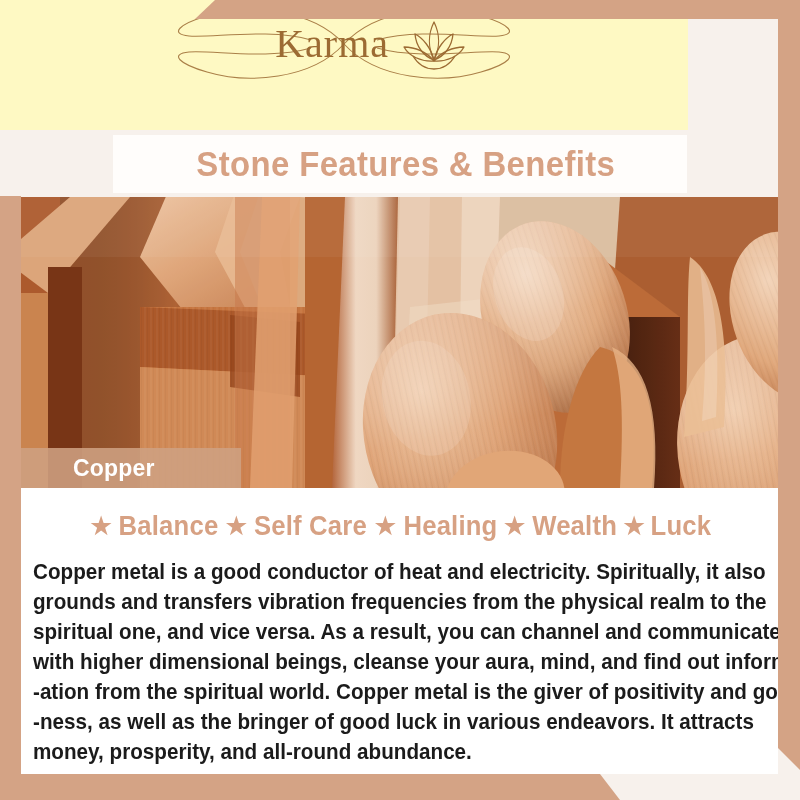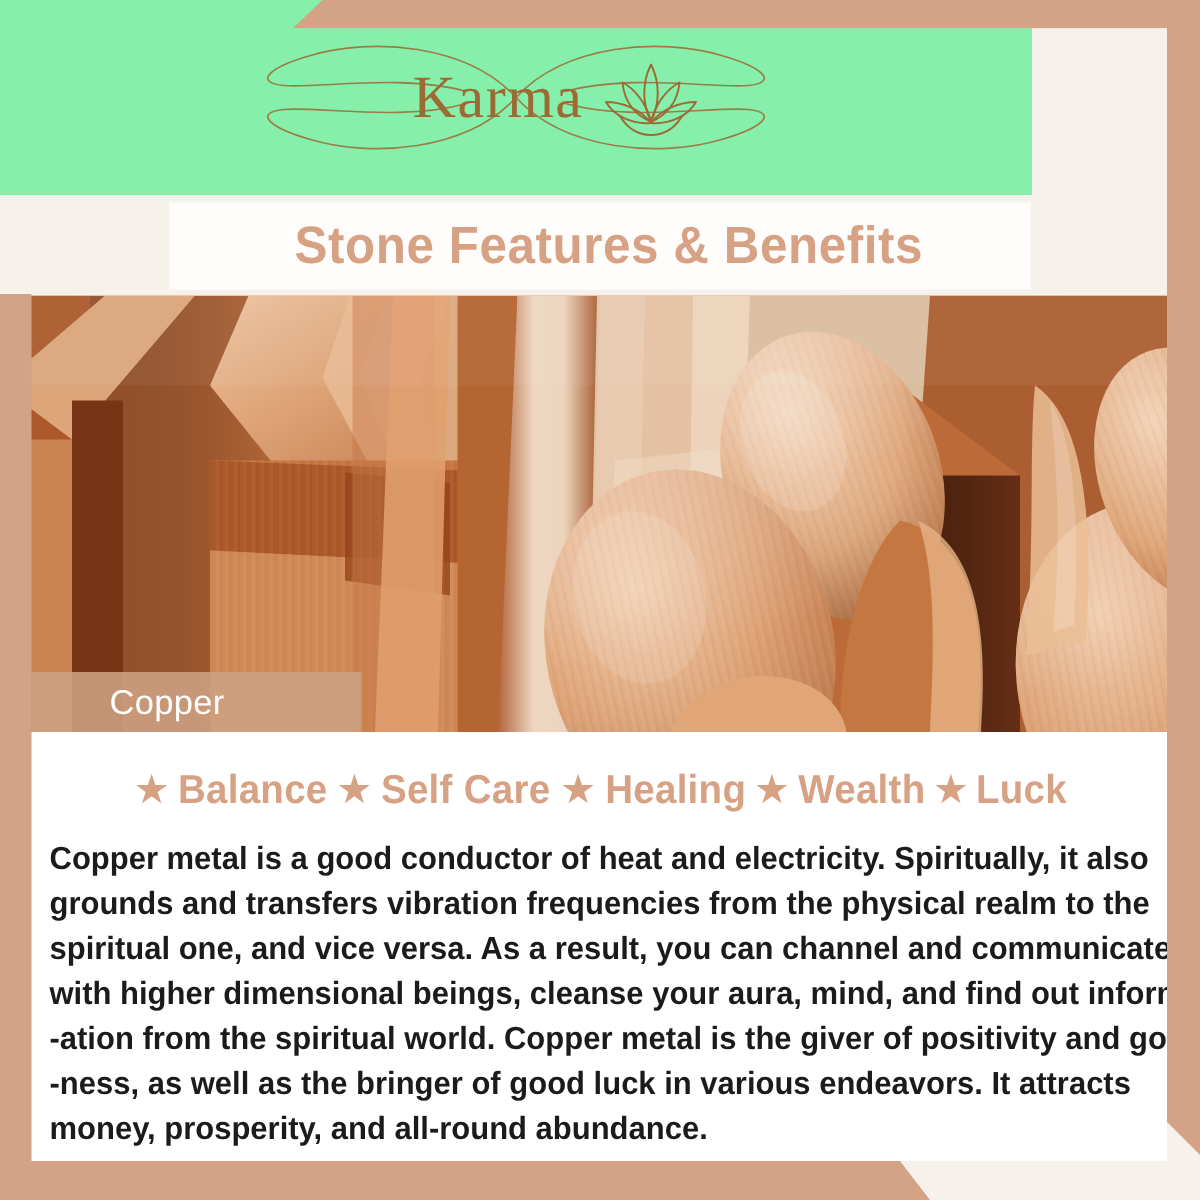--- a/index.html
+++ b/index.html
@@ -37,22 +37,22 @@
   .frame-bottom{
     position:absolute;left:0;bottom:0;width:800px;height:26px;
     background:#d4a385;
     clip-path:polygon(0 0, 600px 0, 620px 26px, 0 26px);
     z-index:6;
   }
 
   
   .header{
     position:absolute;top:0;left:0;width:688px;height:130px;
-    background:#86efac;
-    display:flex;align-items:center;justify-content:center;
+    background:#fef9c3;
+    display:flex;align-items:flex-start;justify-content:center;
     z-index:3;
   }
   .logo-wrap{
     position:relative;
     width:430px;height:88px;
     display:flex;align-items:center;justify-content:center;
   }
   .logo-flourish{
     position:absolute;inset:0;
     z-index:1;pointer-events:none;
@@ -107,21 +107,21 @@
   .photo-caption{
     position:absolute;left:21px;bottom:0;
     width:220px;height:40px;
     background:rgba(206,160,130,0.88);
     display:flex;align-items:center;
     z-index:4;
   }
   .photo-caption span{
     color:#ffffff;
     font-size:23px;
-    font-weight:normal;
+    font-weight:bold;
     margin-left:52px;
     letter-spacing:0.2px;
   }
 
   
   .content{
     position:absolute;top:488px;left:21px;
     width:757px;height:286px;
     background:#ffffff;
     z-index:3;

